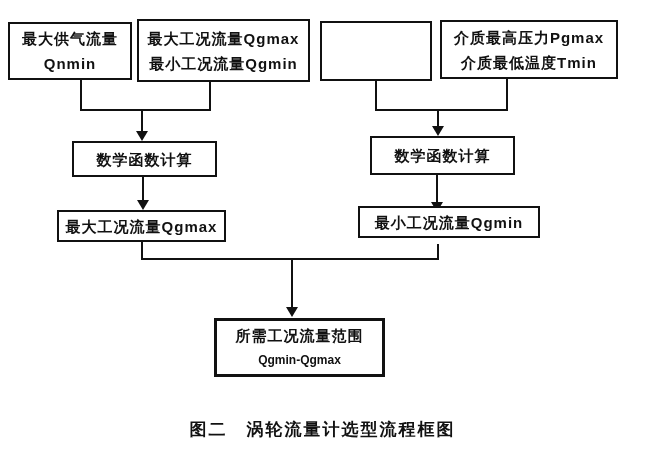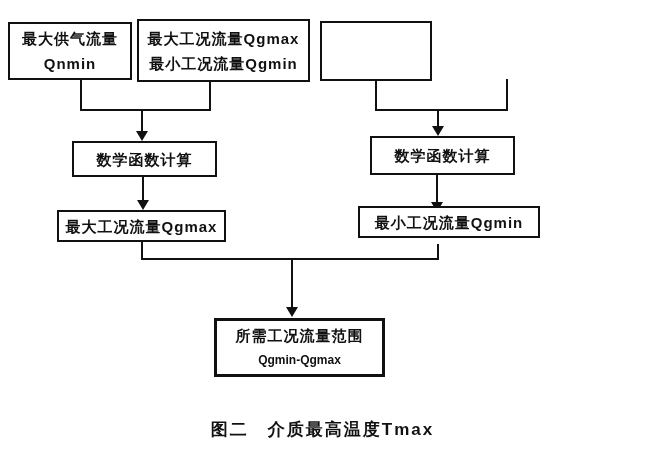--- a/index.html
+++ b/index.html
@@ -63,20 +63,24 @@
   </div>
 
   <div class="node" style="left:137px;top:19px;width:173px;height:63px">
     <span>最大工况流量Qgmax</span>
     <span>最小工况流量Qgmin</span>
   </div>
 
   <div class="node" style="left:320px;top:21px;width:112px;height:60px">
   </div>
 
+  <div class="node" style="left:440px;top:20px;width:178px;height:59px">
+    <span>介质最高压力Pgmax</span>
+    <span>介质最低温度Tmin</span>
+  </div>
 
   <div class="ln" style="left:80px;top:80px;width:2px;height:31px"></div>
   <div class="ln" style="left:209px;top:82px;width:2px;height:29px"></div>
   <div class="ln" style="left:80px;top:109px;width:131px;height:2px"></div>
   <div class="ln" style="left:141px;top:111px;width:2px;height:21px"></div>
   <div class="ah" style="left:136px;top:131px"></div>
 
   <div class="ln" style="left:375px;top:81px;width:2px;height:30px"></div>
   <div class="ln" style="left:506px;top:79px;width:2px;height:32px"></div>
   <div class="ln" style="left:375px;top:109px;width:133px;height:2px"></div>
@@ -109,15 +113,15 @@
   <div class="ln" style="left:437px;top:244px;width:2px;height:16px"></div>
   <div class="ln" style="left:141px;top:258px;width:298px;height:2px"></div>
   <div class="ln" style="left:291px;top:260px;width:2px;height:48px"></div>
   <div class="ah" style="left:286px;top:307px"></div>
 
   <div class="node thick" style="left:214px;top:318px;width:171px;height:59px">
     <span>所需工况流量范围</span>
     <span class="big-latin">Qgmin-Qgmax</span>
   </div>
 
-  <div class="caption">图二　介质最高温度Tmax</div>
+  <div class="caption">图二　涡轮流量计选型流程框图</div>
 
 </div>
 
 </body></html>

